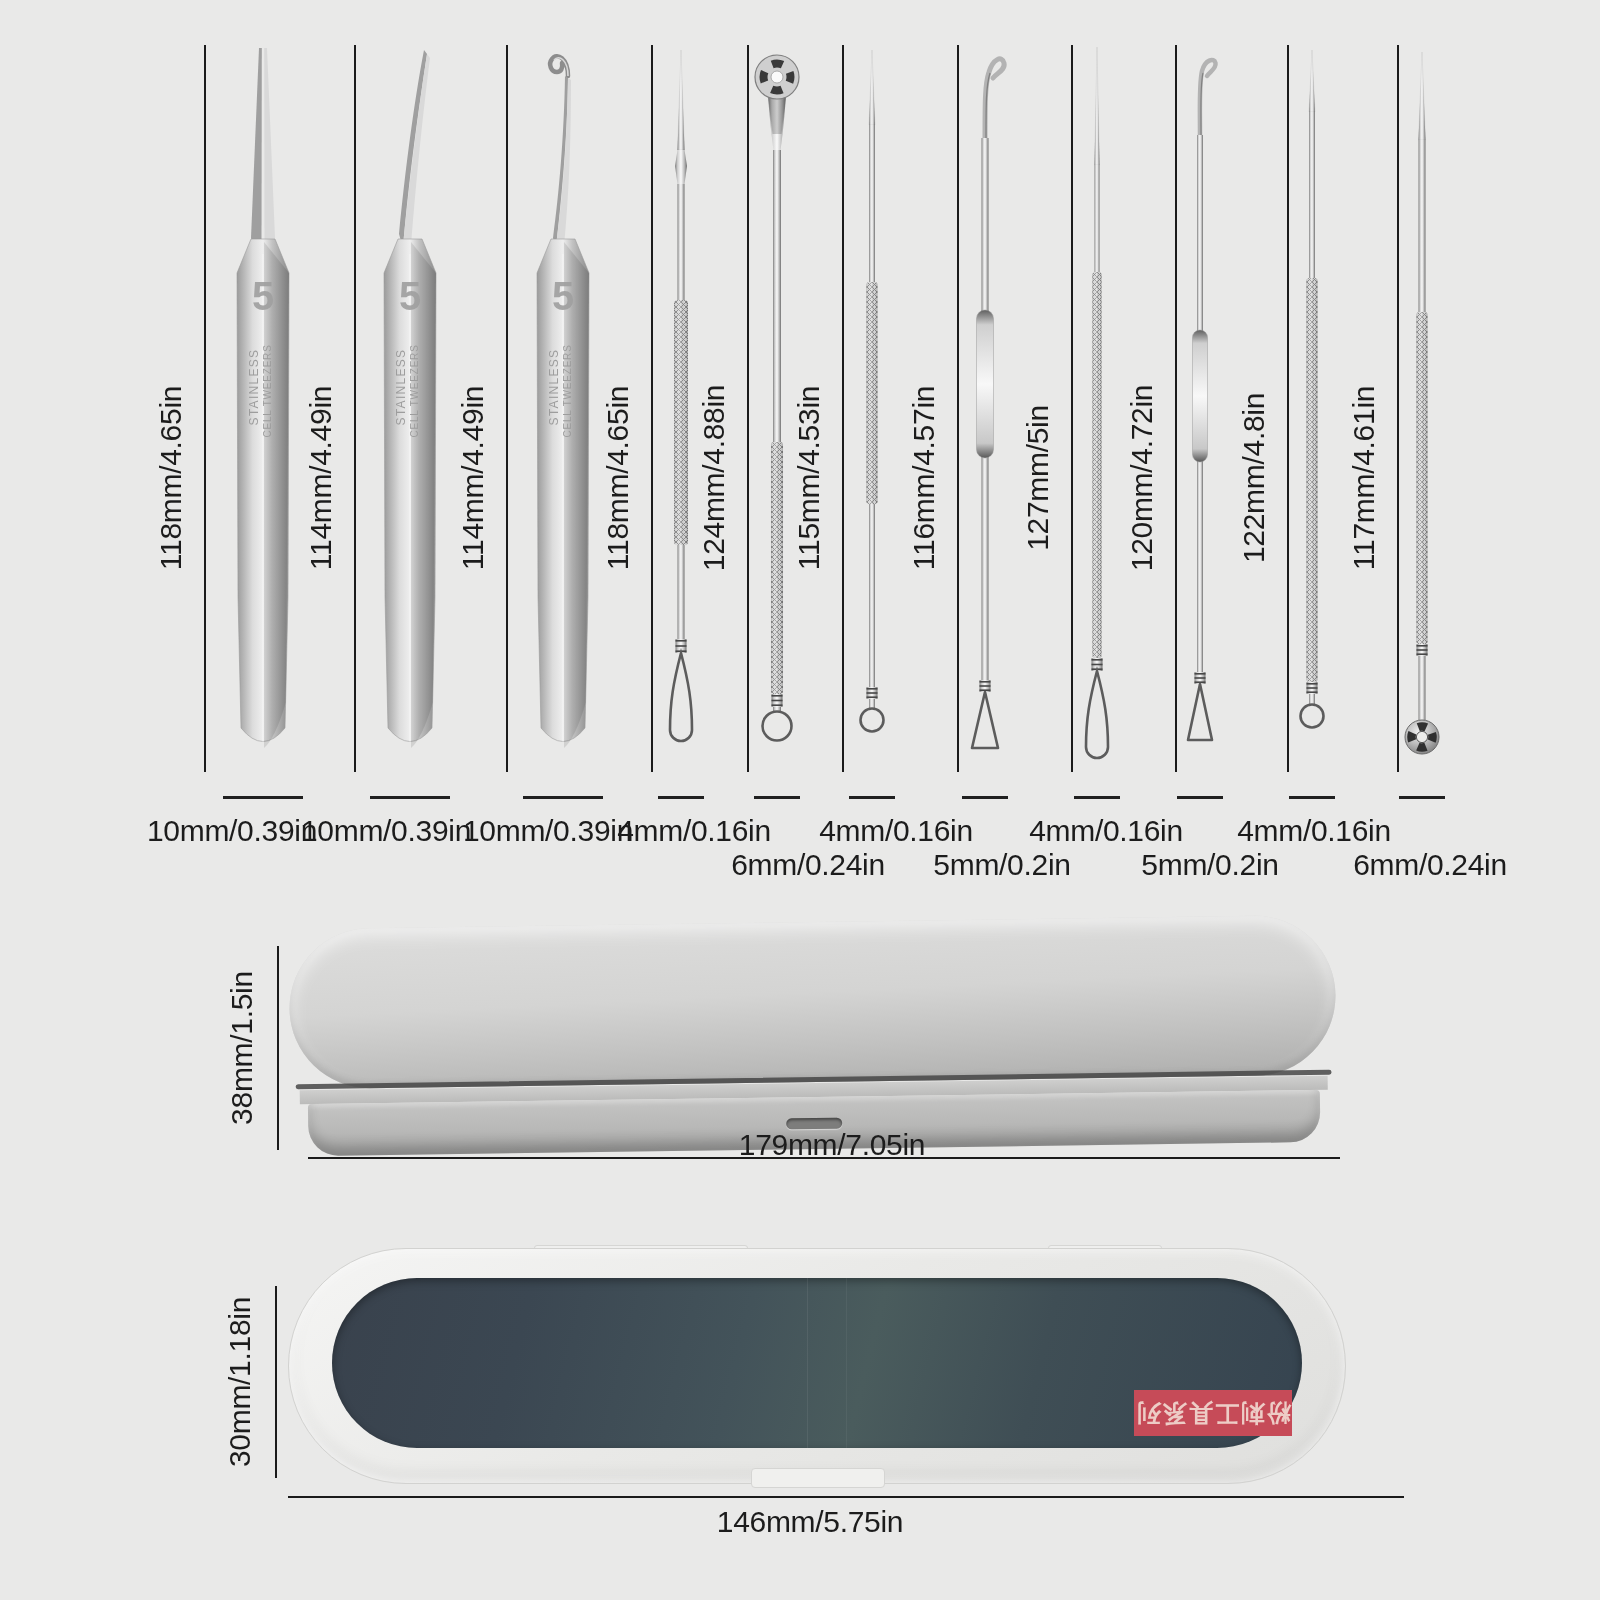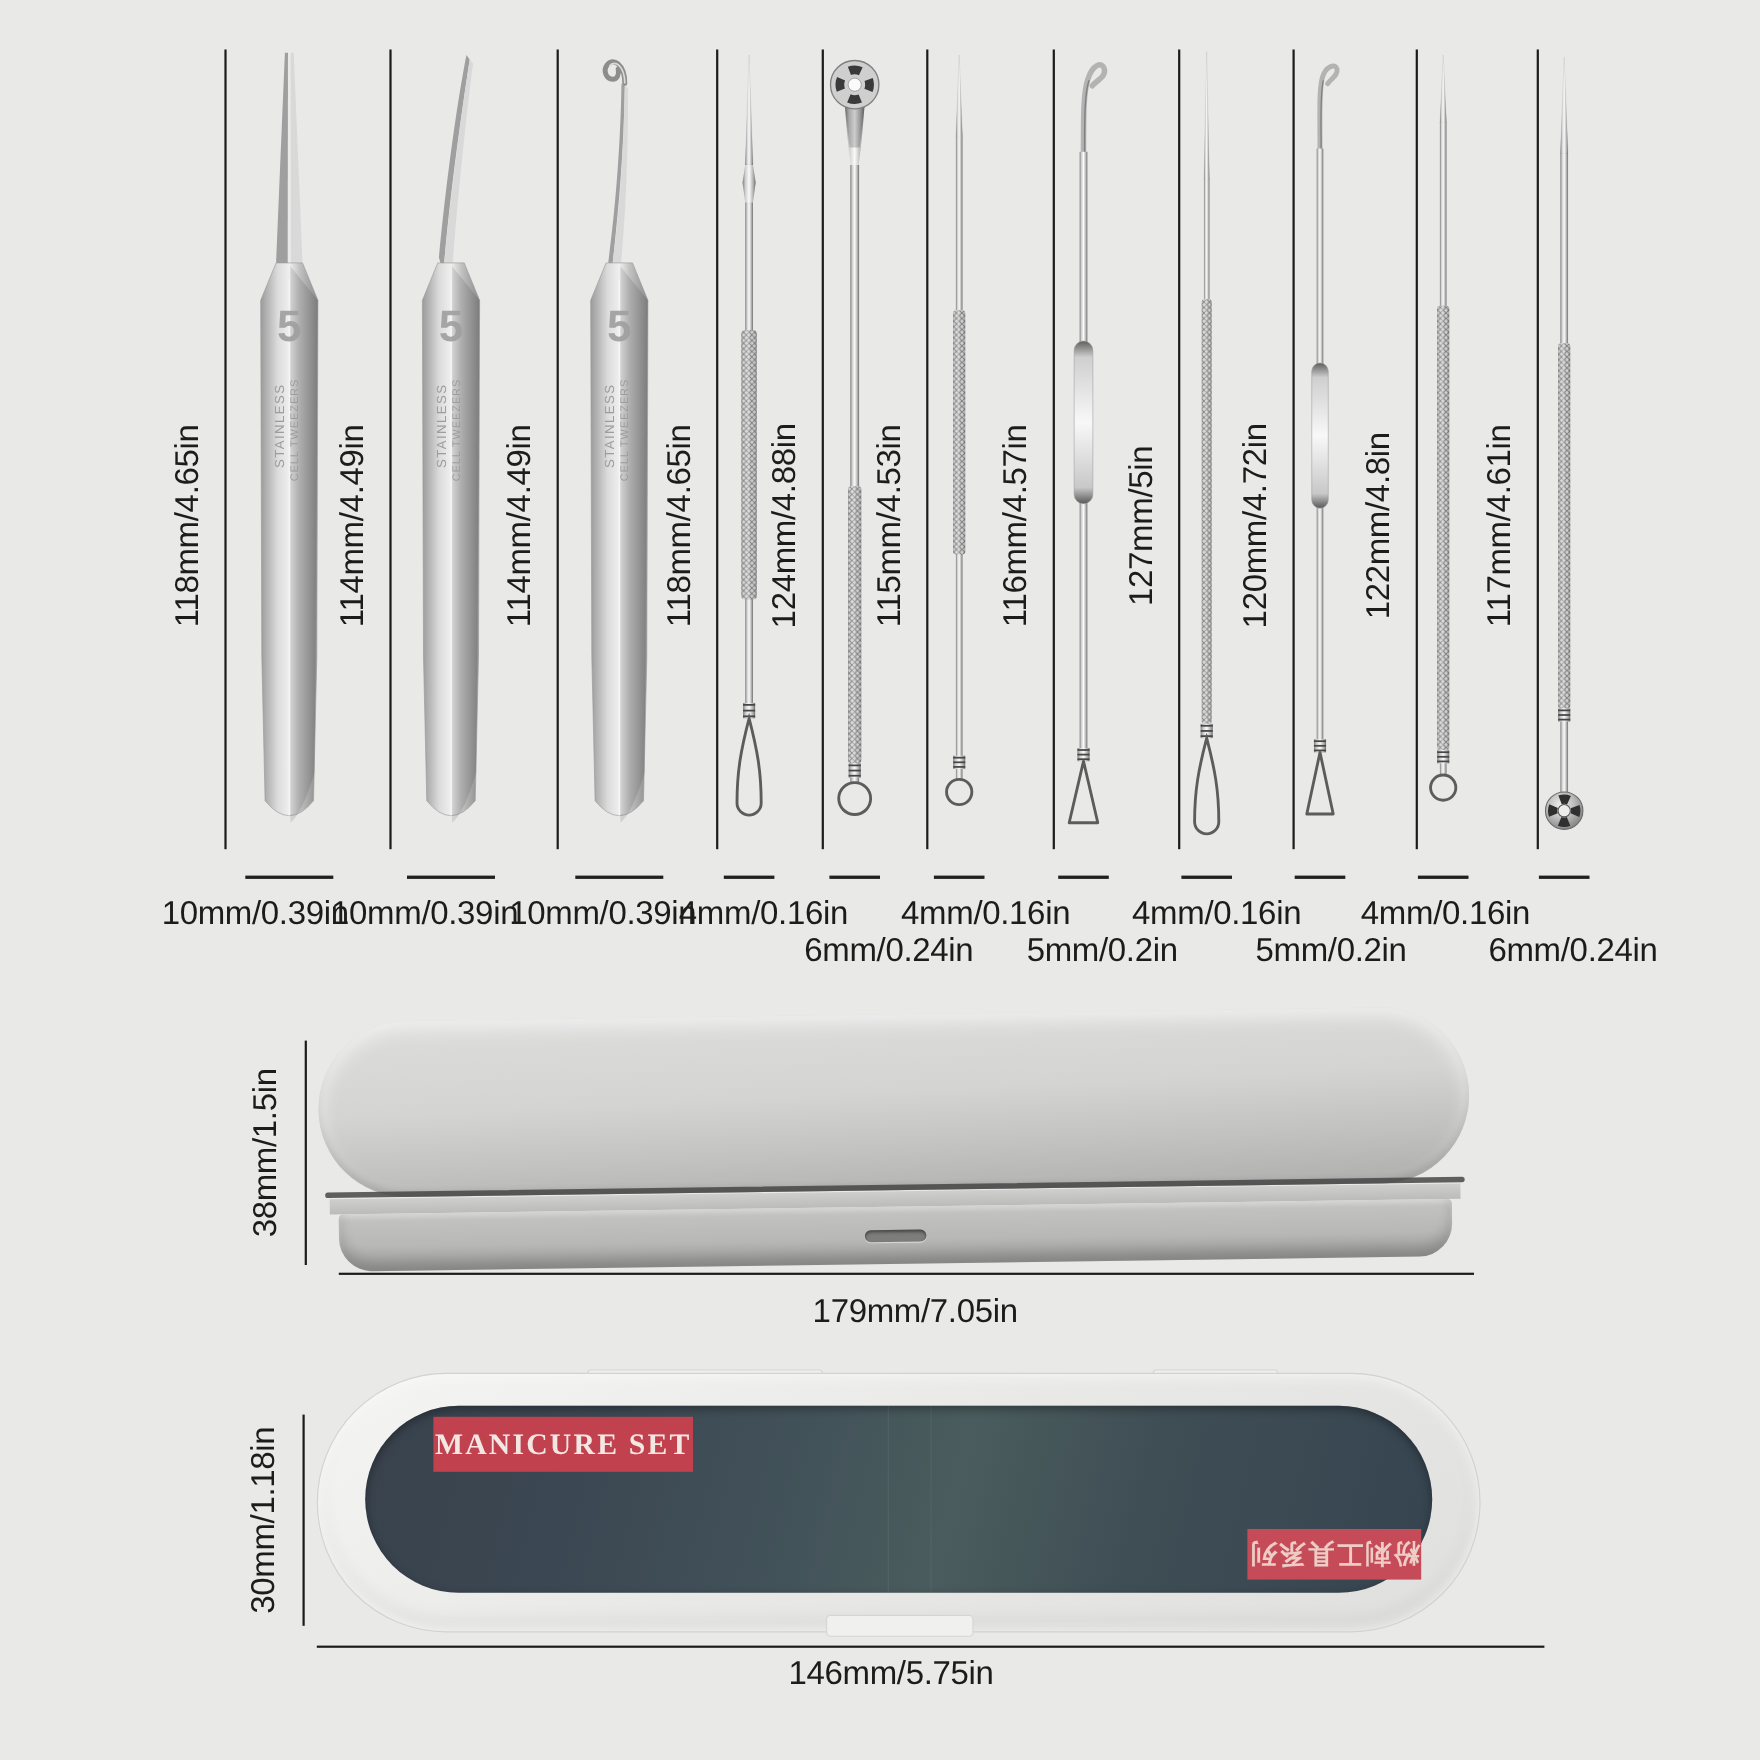--- a/index.html
+++ b/index.html
@@ -103,28 +103,27 @@
   <div class="tin">
     <div class="tin-lid"></div>
     <div class="tin-seam"></div>
     <div class="tin-rim"></div>
     <div class="tin-body"></div>
     <div class="tin-slot"></div>
   </div>
   <div class="vline" style="left:277px;top:946px;height:204px"></div>
   <div class="dim rot" style="left:242px;top:1048px">38mm/1.5in</div>
   <div class="hline" style="left:308px;top:1157px;width:1032px"></div>
-  <div class="dim" style="left:832px;top:1176px">179mm/7.05in</div>
+  <div class="dim" style="left:832px;top:1128px">179mm/7.05in</div>
 
   <div class="pc">
     <div class="pc-tab" style="left:246px;width:212px"></div>
     <div class="pc-tab" style="left:760px;width:112px"></div>
     <div class="pc-shell"></div>
     <div class="pc-panel"></div>
-    <div class="pc-label1">MANICURE SET</div>
     <div class="pc-label2">粉刺工具系列</div>
     <div class="pc-latch"></div>
   </div>
   <div class="vline" style="left:275px;top:1286px;height:192px"></div>
   <div class="dim rot" style="left:240px;top:1382px">30mm/1.18in</div>
   <div class="hline" style="left:288px;top:1496px;width:1116px"></div>
   <div class="dim" style="left:810px;top:1505px">146mm/5.75in</div>
 
 <div class="vline" style="left: 204px; top: 45px; height: 727px;"></div>
     <div class="dim rot" style="left: 171px; top: 478px;">118mm/4.65in</div>

